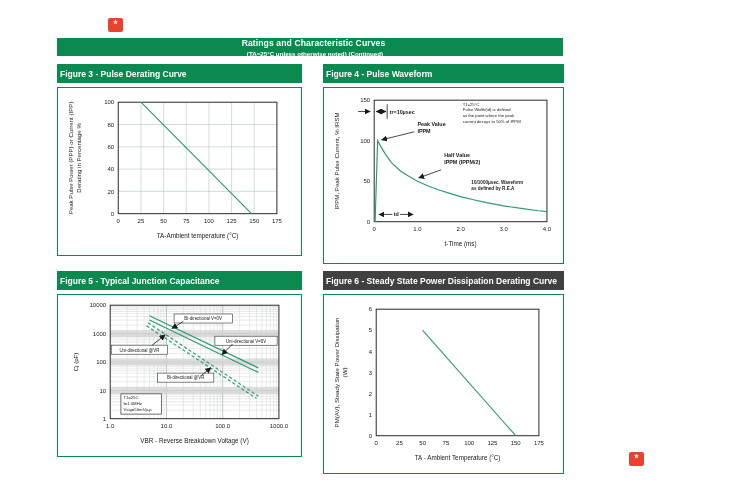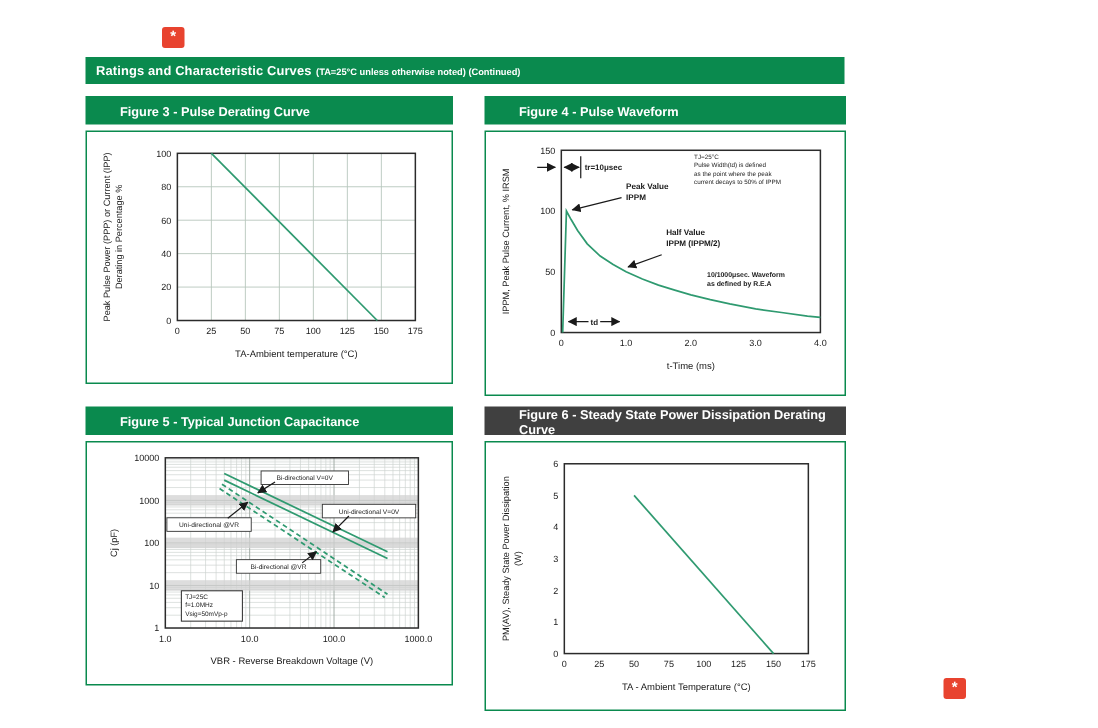--- a/index.html
+++ b/index.html
@@ -4,33 +4,33 @@
 <style>
   html,body{margin:0;padding:0;background:#ffffff;}
   .page{position:relative;width:732px;height:485px;background:#fff;overflow:hidden;
         font-family:"Liberation Sans",sans-serif;}
   .red-mark{position:absolute;border-radius:2px;display:flex;align-items:center;justify-content:center;
             color:#fff;font-size:10px;font-weight:bold;line-height:1;}
   .main-header{position:absolute;left:57px;top:38px;width:506px;height:18px;display:flex;
                align-items:center;padding-left:7px;box-sizing:border-box;}
   .mh-title{color:#fff;font-size:8.6px;font-weight:bold;letter-spacing:.1px;}
   .mh-sub{color:#fff;font-size:6.2px;font-weight:bold;margin-left:3px;padding-top:2px;}
-  .fig-header{position:absolute;height:19px;display:flex;align-items:center;padding-left:23px;
+  .fig-header{position:absolute;height:19px;display:flex;align-items:center;padding-left:3px;
               box-sizing:border-box;color:#fff;font-size:8.5px;font-weight:bold;}
   .fig-box{position:absolute;background:#fff;box-sizing:border-box;}
   .fig-box svg{display:block;width:100%;height:100%;}
 </style>
 </head>
 <body>
 
 <div class="page">
 
   <div class="red-mark" id="mark-tl" style="left: 108px; top: 18px; width: 15px; height: 14px; background: rgb(232, 67, 47);">*</div>
 
-  <div class="main-header" id="main-header" style="background: rgb(10, 138, 78);">
+  <div class="main-header" id="main-header" style="background: rgb(10, 138, 78); flex-direction: column;">
     <span class="mh-title">Ratings and Characteristic Curves</span>
     <span class="mh-sub">(TA=25°C unless otherwise noted) (Continued)</span>
   </div>
 
   <div class="fig-header" style="left: 57px; top: 64px; width: 245px; background: rgb(10, 138, 78);">Figure 3 - Pulse Derating Curve</div>
   <div class="fig-box" style="left: 57px; top: 87px; width: 245px; height: 169px; border: 1.5px solid rgb(10, 138, 78);">
     <svg viewBox="0 0 242 166">
         <defs>
           <marker id="ah0" markerWidth="6" markerHeight="6" refX="5.5" refY="3" orient="auto" markerUnits="userSpaceOnUse">
             <path d="M0,0L6,3L0,6z" fill="#1a1a1a"></path>

